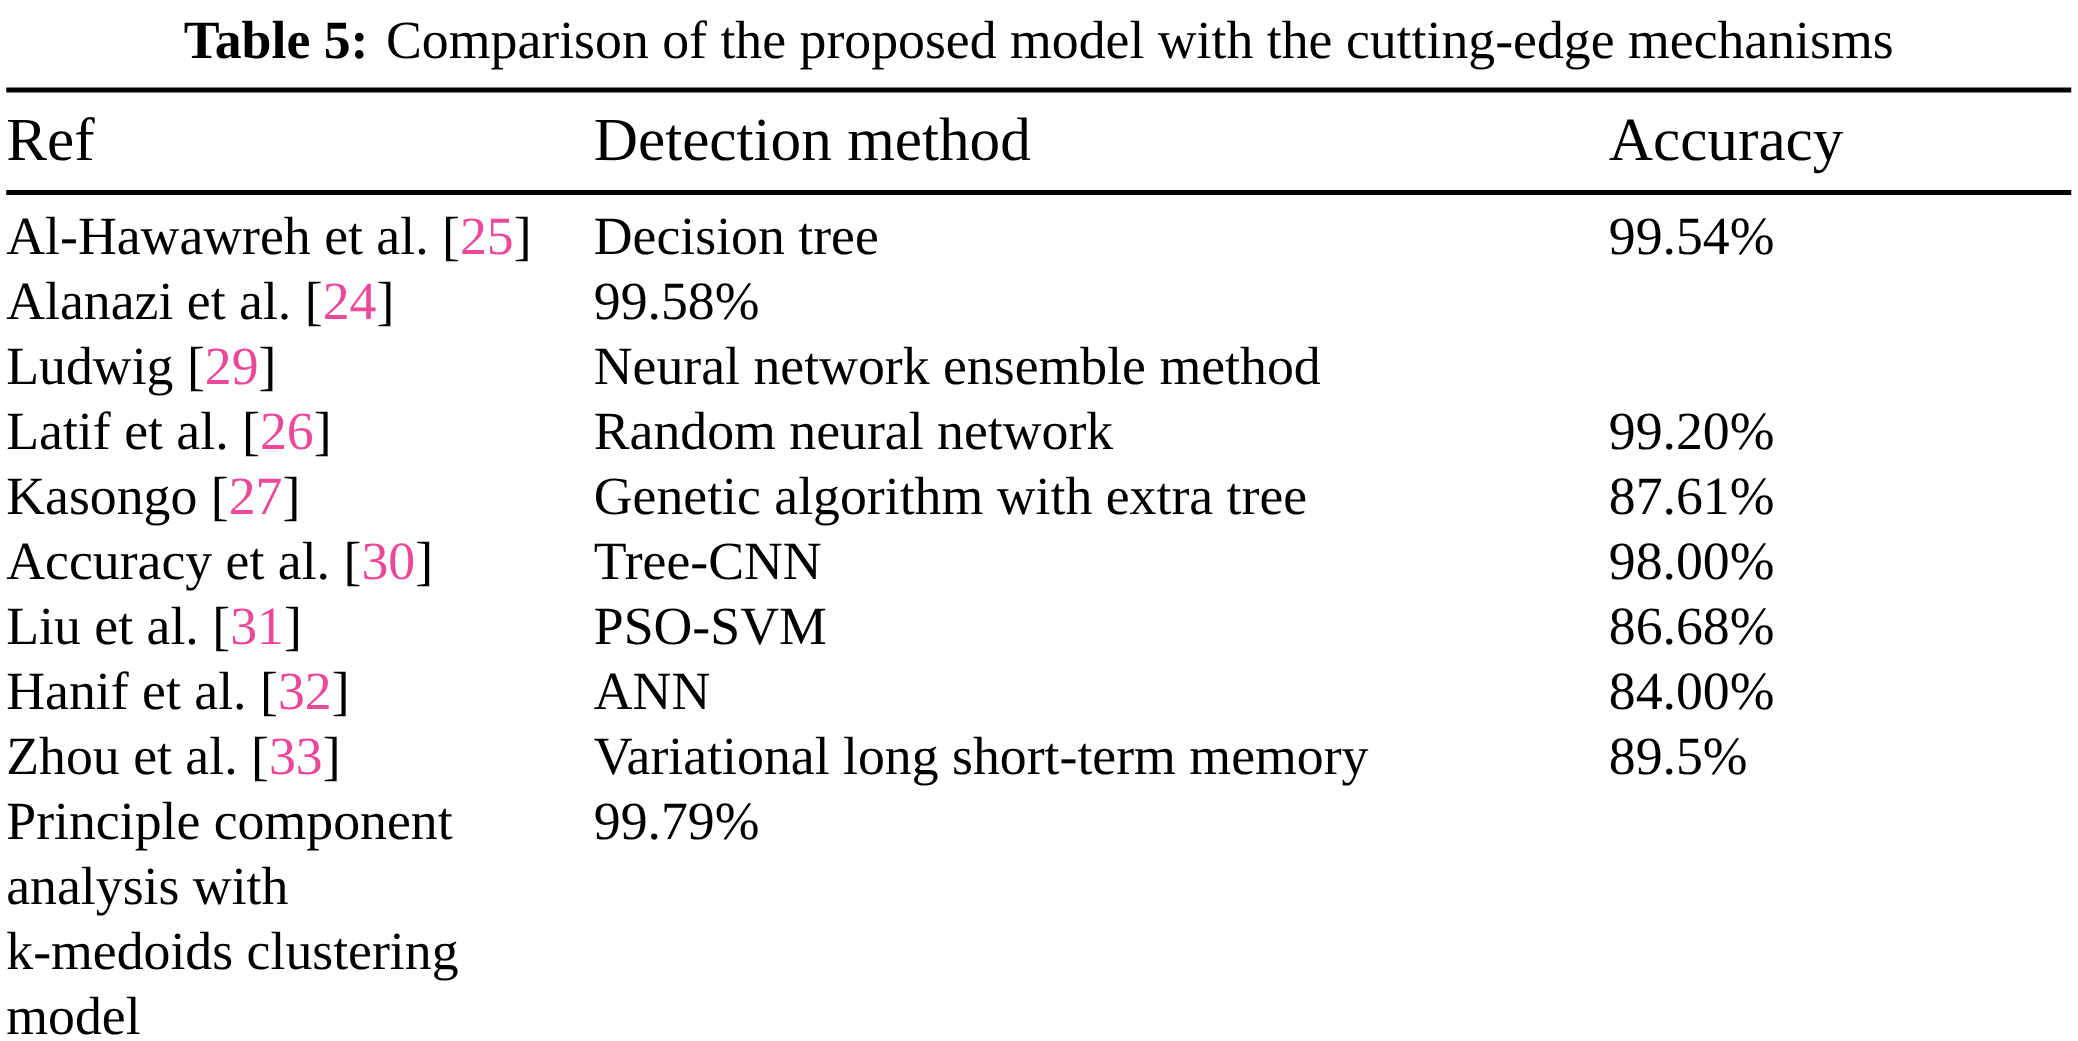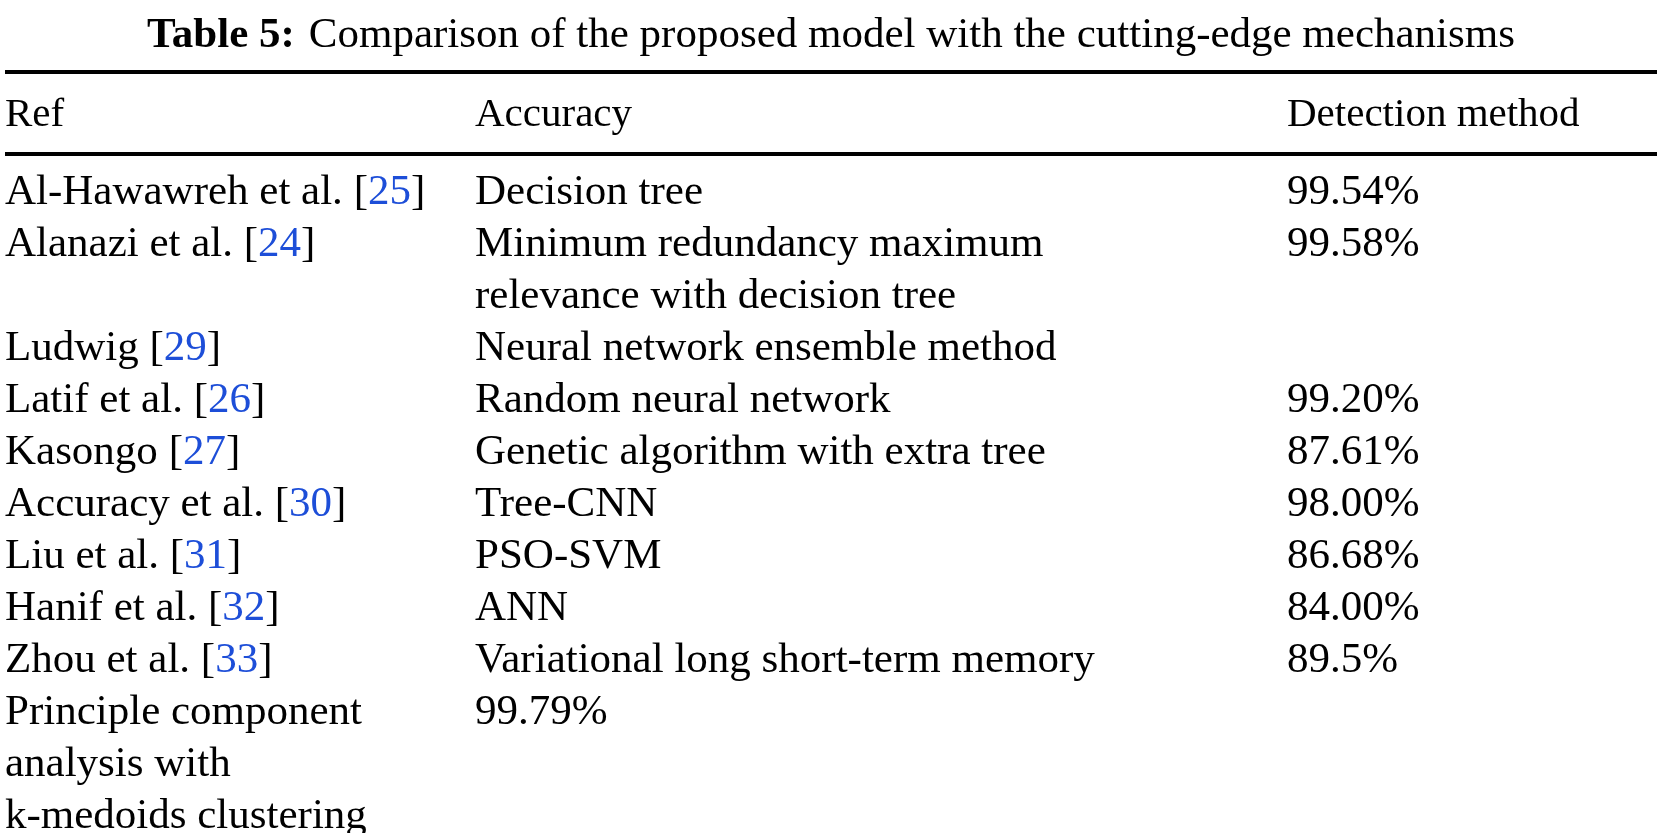--- a/index.html
+++ b/index.html
@@ -37,72 +37,70 @@
     border-top: 4px solid #000000;
     margin: 0;
     width: 100%;
   }
   .grid-row {
     display: grid;
     grid-template-columns: 470px 812px 1fr;
     align-items: start;
   }
   .header-row {
-    font-size: 41px;
+    font-size: 49px;
     line-height: 52px;
     padding: 12px 0 14px 0;
   }
   .body {
     padding-top: 8px;
     padding-bottom: 32px;
     font-size: 43px;
     line-height: 52px;
   }
   .cell {
     padding: 0;
   }
   .cell-method {
     white-space: pre-line;
     font-family: Liberation Serif, serif;
   }
   .cite-number {
-    color: #1d4ed8;
+    color: #ec4899;
     text-decoration: none;
     cursor: pointer;
   }
 </style>
 </head>
 <body>
 
 <div class="page">
 
   <div class="table-title">
     <span class="title-label">Table 5:</span><span>Comparison of the proposed model with the cutting-edge mechanisms</span>
   </div>
 
   <hr class="rule">
 
   <div class="grid-row header-row">
     <div class="cell">Ref</div>
+    <div class="cell">Detection method</div>
     <div class="cell">Accuracy</div>
-    <div class="cell">Detection method</div>
   </div>
 
   <hr class="rule">
 
   <div class="body">
       <div class="grid-row">
         <div class="cell"><span>Al-Hawawreh et al.</span> [<a class="cite-number">25</a>]</div>
         <div class="cell cell-method">Decision tree</div>
         <div class="cell">99.54%</div>
       </div>
       <div class="grid-row">
         <div class="cell"><span>Alanazi et al.</span> [<a class="cite-number">24</a>]</div>
-        <div class="cell cell-method">Minimum redundancy maximum
-relevance with decision tree</div>
         <div class="cell">99.58%</div>
       </div>
       <div class="grid-row">
         <div class="cell"><span>Ludwig</span> [<a class="cite-number">29</a>]</div>
         <div class="cell cell-method">Neural network ensemble method</div>
       </div>
       <div class="grid-row">
         <div class="cell"><span>Latif et al.</span> [<a class="cite-number">26</a>]</div>
         <div class="cell cell-method">Random neural network</div>
         <div class="cell">99.20%</div>

